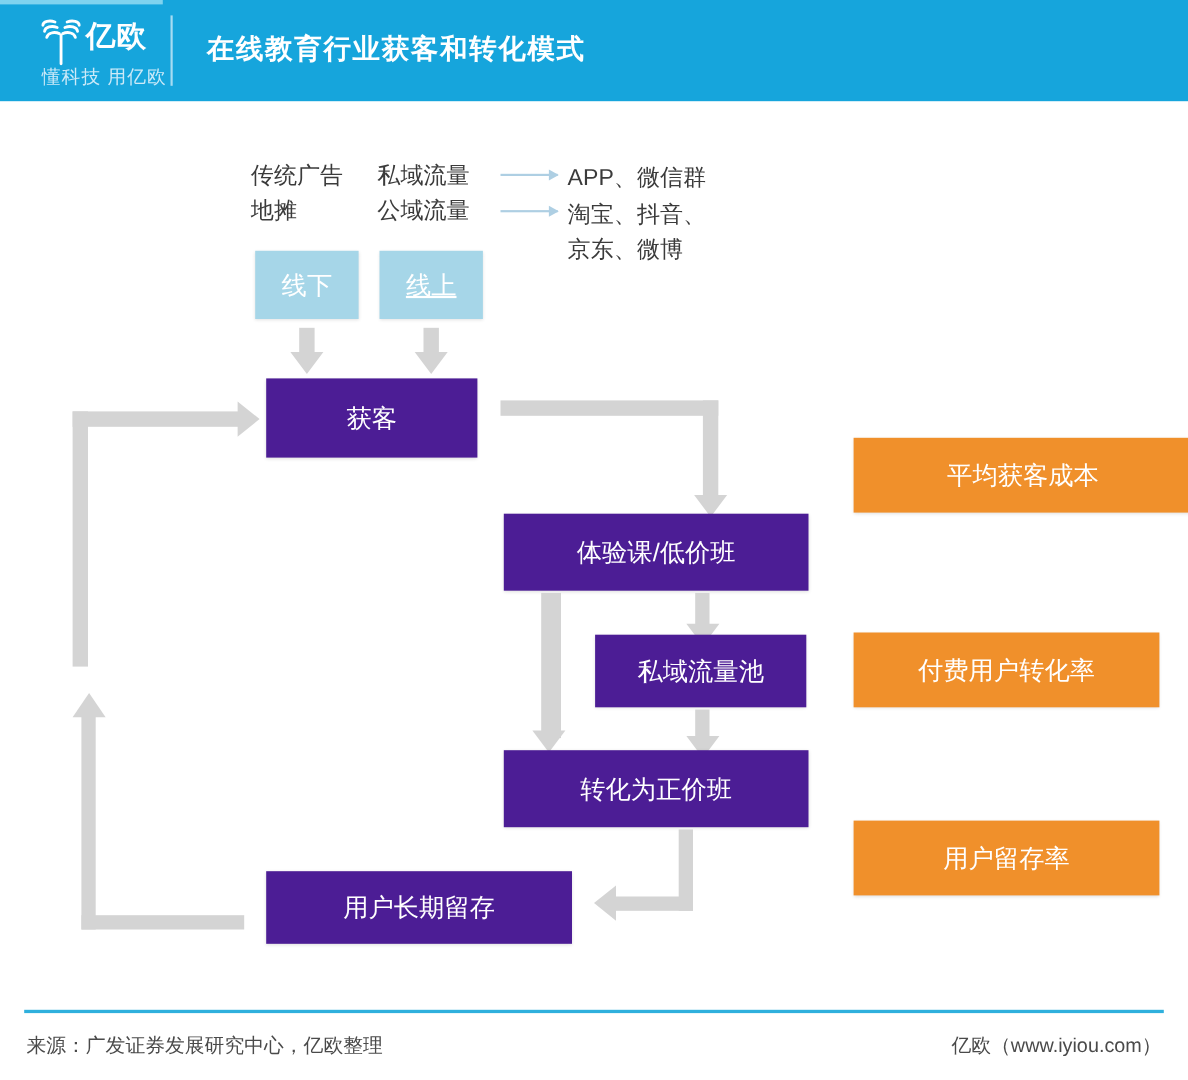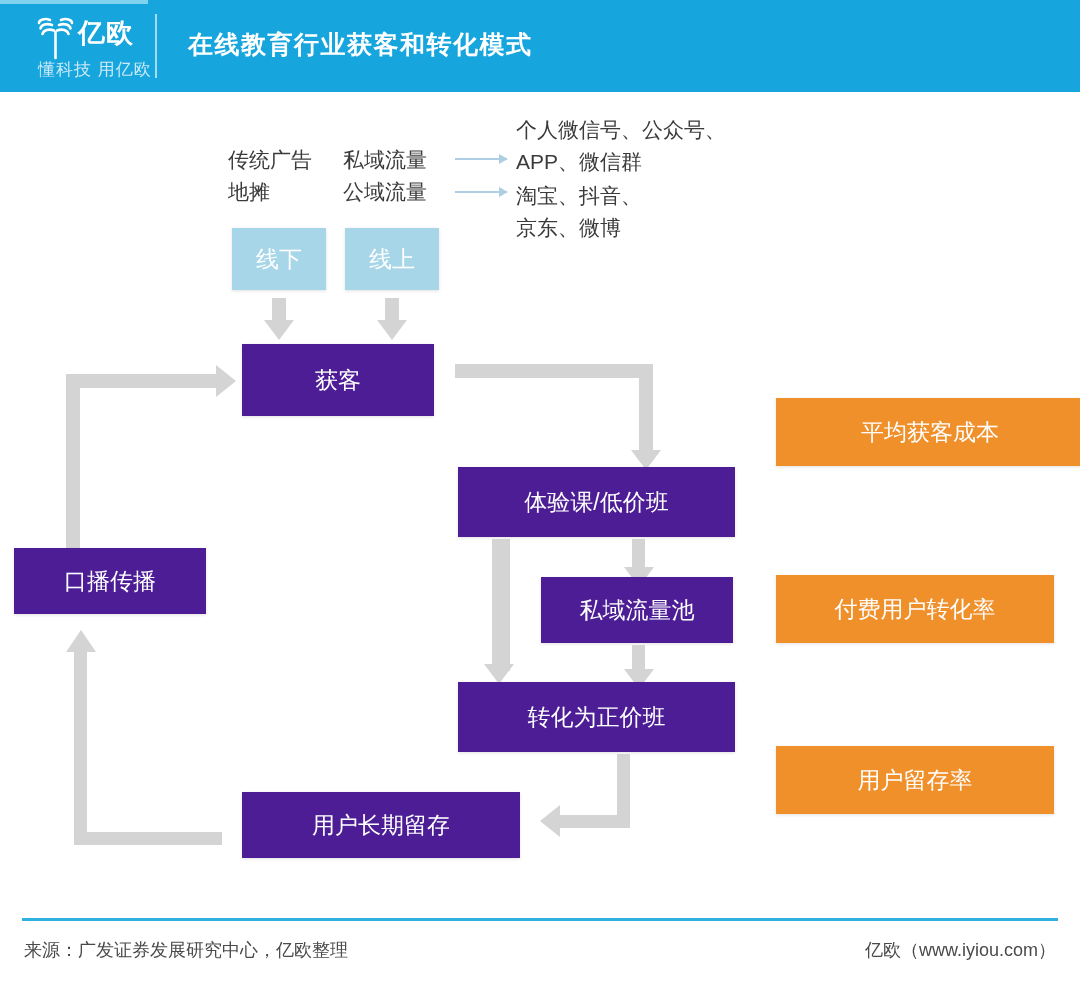--- a/index.html
+++ b/index.html
@@ -123,27 +123,26 @@
 
     <div class="src-label" style="left:228px;top:52px;">传统广告</div>
     <div class="src-label" style="left:228px;top:84px;">地摊</div>
 
     <div class="src-label" style="left:343px;top:52px;">私域流量</div>
     <div class="src-label" style="left:343px;top:84px;">公域流量</div>
 
     <div class="thin-arrow" style="left:455px;top:66px;width:52px;"></div>
     <div class="thin-arrow" style="left:455px;top:99px;width:52px;"></div>
 
-    <div class="src-label" style="left:516px;top:22px;">个人微信号、公众号、</div>
     <div class="src-label" style="left:516px;top:54px;">APP、微信群</div>
     <div class="src-label" style="left:516px;top:88px;">淘宝、抖音、</div>
     <div class="src-label" style="left:516px;top:120px;">京东、微博</div>
 
     <div class="box box-light" style="left:232px;top:136px;width:94px;height:62px;">线下</div>
-    <div class="box box-light" style="left:345px;top:136px;width:94px;height:62px;">线上</div>
+    <div class="box box-light" style="left:345px;top:136px;width:94px;height:62px;text-decoration:underline;">线上</div>
 
     <div class="gbar" style="left:272px;top:206px;width:14px;height:24px;"></div>
     <div class="gtri tri-down" style="left:264px;top:228px;"></div>
 
     <div class="gbar" style="left:385px;top:206px;width:14px;height:24px;"></div>
     <div class="gtri tri-down" style="left:377px;top:228px;"></div>
 
     <div class="box box-blue" style="left:242px;top:252px;width:192px;height:72px;">获客</div>
 
     <div class="gbar" style="left:66px;top:282px;width:14px;height:232px;"></div>
@@ -172,21 +171,20 @@
     <div class="gbar" style="left:617px;top:662px;width:13px;height:74px;"></div>
     <div class="gbar" style="left:560px;top:723px;width:70px;height:13px;"></div>
     <div class="gtri tri-left" style="left:540px;top:713px;"></div>
 
     <div class="box box-blue" style="left:242px;top:700px;width:278px;height:66px;">用户长期留存</div>
 
     <div class="gbar" style="left:74px;top:740px;width:148px;height:13px;"></div>
     <div class="gbar" style="left:74px;top:558px;width:13px;height:195px;"></div>
     <div class="gtri" style="left:66px;top:538px;border-left:15px solid transparent;border-right:15px solid transparent;border-bottom:22px solid #d4d4d4;"></div>
 
-    <div class="box box-blue" style="left:14px;top:456px;width:192px;height:66px;">口播传播</div>
 
     <div class="box box-orange" style="left:776px;top:306px;width:308px;height:68px;">平均获客成本</div>
     <div class="box box-orange" style="left:776px;top:483px;width:278px;height:68px;">付费用户转化率</div>
     <div class="box box-orange" style="left:776px;top:654px;width:278px;height:68px;">用户留存率</div>
 
   </div>
 
   <div class="footer-rule"></div>
   <div class="footer-left">来源：广发证券发展研究中心，亿欧整理</div>
   <div class="footer-right">亿欧（www.iyiou.com）</div>

